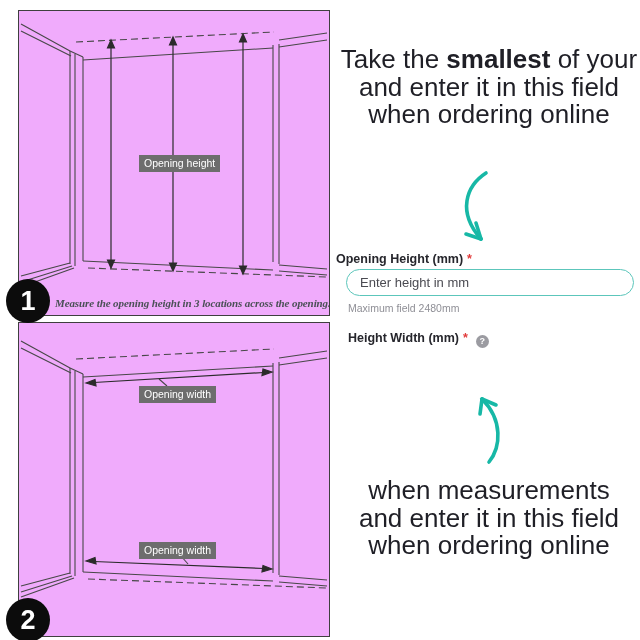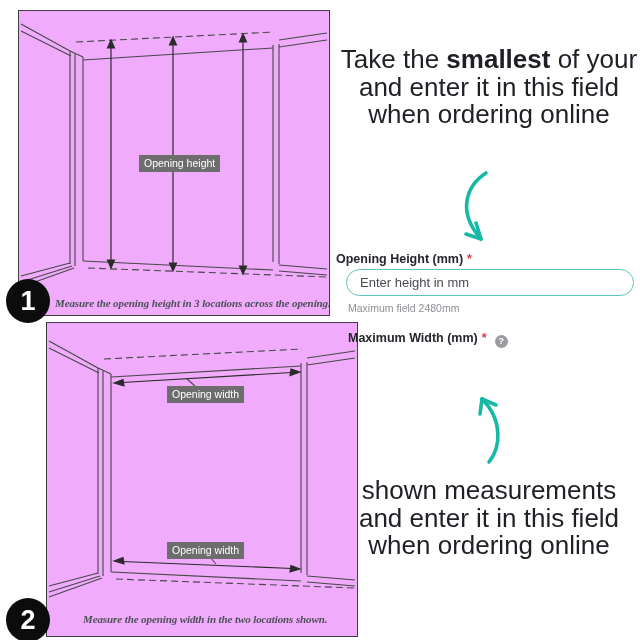--- a/index.html
+++ b/index.html
@@ -7,21 +7,21 @@
     position:relative; width:640px; height:640px; background:#ffffff;
     font-family:"Liberation Sans", sans-serif; overflow:hidden;
   }
 
   
   .panel {
     position:absolute; background:#f0abfc; border:1.5px solid #3f3f3f;
     box-sizing:border-box; overflow:hidden;
   }
   #panel1 { left:18px; top:10px;  width:312px; height:306px; }
-  #panel2 { left:18px; top:322px; width:312px; height:315px;margin-left:28px; }
+  #panel2 { left:18px; top:322px; width:312px; height:315px; }
   .panel svg { position:absolute; left:0; top:0; }
 
   .chip {
     position:absolute; background:#6d6d6d; color:#ffffff;
     font-size:10.5px; line-height:13px; padding:2px 5px; white-space:nowrap;
   }
   .caption {
     position:absolute; font-family:"Liberation Serif", serif; font-style:italic;
     font-weight:600; font-size:11px; color:#4a5056; white-space:nowrap;
     letter-spacing:-0.1px;
@@ -169,21 +169,20 @@
         <path d="M67,60 L76,56.5 L77,63 Z"></path>
           <path d="M253,49 L244,46 L243,52.5 Z"></path>
 
         <line x1="75" y1="238.5" x2="245" y2="245.5"></line>
         <path d="M67,238 L76,234.5 L77,241 Z"></path>
           <path d="M253,246 L244,242.5 L243,249 Z"></path>
       </g>
     </svg>
     <div class="chip" style="left:120px; top:63px;">Opening width</div>
     <div class="chip" style="left:120px; top:219px;">Opening width</div>
-    <div class="caption" style="left:36px; top:290px;">Measure the opening width in the two locations shown.</div>
   </div>
   <div class="badge" id="badge2">2</div>
 
   <div class="note" id="note-height">
     <div><span>Take the </span><span class="b">smallest</span><span> of your</span></div>
     <div><span>and enter it in this field</span></div>
     <div><span>when ordering online</span></div>
   </div>
 
   <svg class="flow-arrow" id="arrow-down" width="66" height="82" viewBox="0 0 66 82">
@@ -194,32 +193,32 @@
     </g>
   </svg>
 
   <div class="field-label" id="height-label">
     <span>Opening Height (mm)</span><span class="req">*</span>
   </div>
   <input class="pill-input" id="height-input" type="text" placeholder="Enter height in mm" style="">
   <div class="helper">Maximum field 2480mm</div>
 
   <div class="field-label" id="width-label">
-    <span>Maximum Width (mm)</span><span class="req">*</span><span class="help">
+    <span>Height Width (mm)</span><span class="req">*</span><span class="help">
         <span>?</span>
       </span>
   </div>
 
   <svg class="flow-arrow" id="arrow-up" width="56" height="76" viewBox="0 0 56 76">
     <g stroke="#17b8a6" stroke-width="3.6" fill="none" stroke-linecap="round">
       <path d="M31,72 C43,57 45,30 24,9"></path>
       <path d="M24,9 L22,24"></path>
         <path d="M24,9 L38,15"></path>
     </g>
   </svg>
 
   <div class="note" id="note-width">
-    <div><span>shown measurements</span></div>
+    <div><span>when measurements</span></div>
     <div><span>and enter it in this field</span></div>
     <div><span>when ordering online</span></div>
   </div>
 
 </div>
 
 </body></html>

